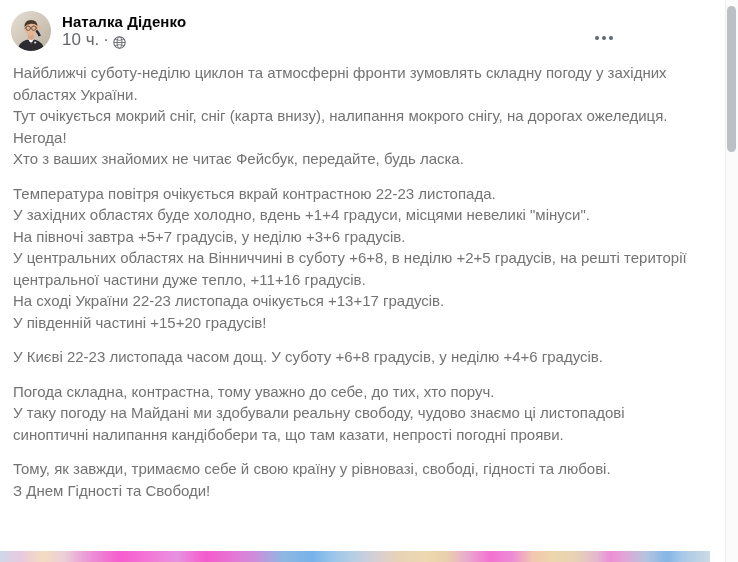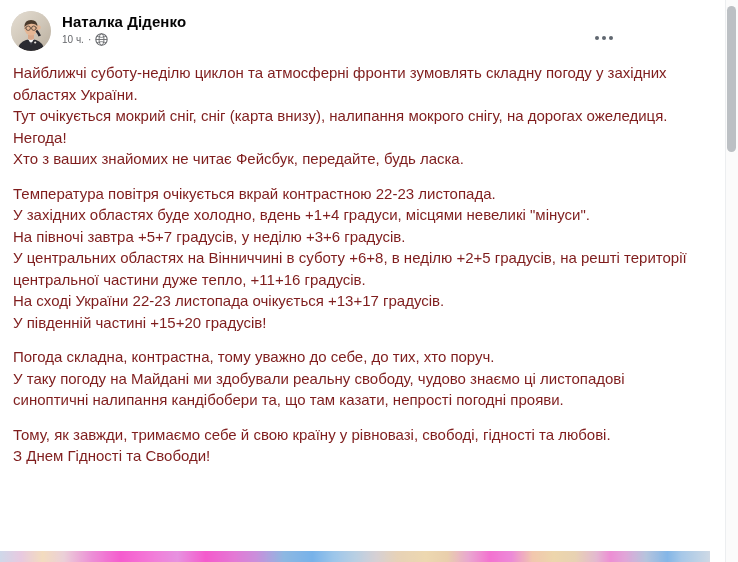--- a/index.html
+++ b/index.html
@@ -55,23 +55,23 @@
   .author-name {
     font-size: 15px;
     font-weight: 700;
     line-height: 19px;
     color: #050505;
     letter-spacing: 0.1px;
     white-space: nowrap;
   }
   .meta-row {
     display: flex;
-    align-items: flex-start;
+    align-items: flex-end;
     margin-top: 1px;
-    font-size: 10px;
+    font-size: 17px;
     line-height: 16px;
     color: #65676b;
   }
   .meta-time { white-space: nowrap; }
   .meta-sep {
     margin: 0 4px;
     color: #65676b;
   }
   .globe-icon {
     display: inline-flex;
@@ -107,21 +107,21 @@
     position: absolute;
     left: 0;
     top: 62px;
     width: 710px;
     box-sizing: border-box;
     padding: 0 16px 0 13px;
   }
   .para {
     font-size: 15px;
     line-height: 21.5px;
-    color: #7f1d1d;
+    color: #737373;
     margin: 0 0 13px 0;
     white-space: pre-wrap;
     word-wrap: break-word;
   }
   .para:last-child { margin-bottom: 0; }
 
   
   .attachment {
     position: absolute;
     left: 0;
@@ -247,20 +247,21 @@
     <p class="para">Найближчі суботу-неділю циклон та атмосферні фронти зумовлять складну погоду у західних областях України.
 Тут очікується мокрий сніг, сніг (карта внизу), налипання мокрого снігу, на дорогах ожеледиця.
 Негода!
 Хто з ваших знайомих не читає Фейсбук, передайте, будь ласка.</p>
     <p class="para">Температура повітря очікується вкрай контрастною 22-23 листопада.
 У західних областях буде холодно, вдень +1+4 градуси, місцями невеликі "мінуси".
 На півночі завтра +5+7 градусів, у неділю +3+6 градусів.
 У центральних областях на Вінниччині в суботу +6+8, в неділю +2+5 градусів, на решті території центральної частини дуже тепло, +11+16 градусів.
 На сході України 22-23 листопада очікується +13+17 градусів.
 У південній частині +15+20 градусів!</p>
+    <p class="para">У Києві 22-23 листопада часом дощ. У суботу +6+8 градусів, у неділю +4+6 градусів.</p>
     <p class="para">Погода складна, контрастна, тому уважно до себе, до тих, хто поруч.
 У таку погоду на Майдані ми здобували реальну свободу, чудово знаємо ці листопадові синоптичні налипання кандібобери та, що там казати, непрості погодні прояви.</p>
     <p class="para">Тому, як завжди, тримаємо себе й свою країну у рівновазі, свободі, гідності та любові.
 З Днем Гідності та Свободи!</p>
   </div>
 
   <div class="attachment">
     <div class="strip"></div>
   </div>
 

